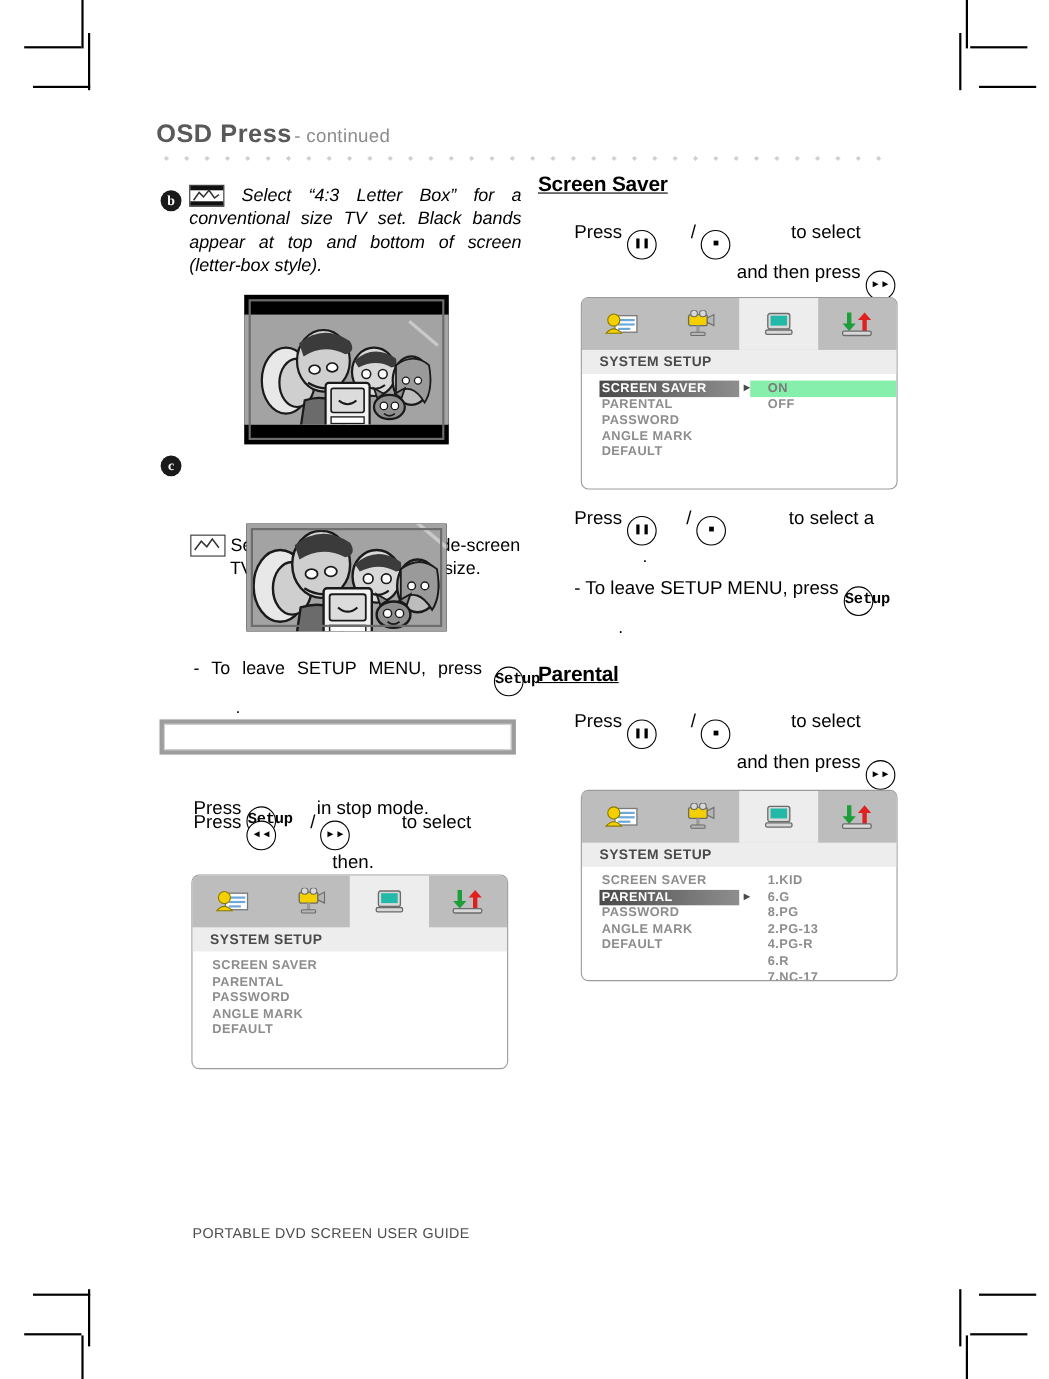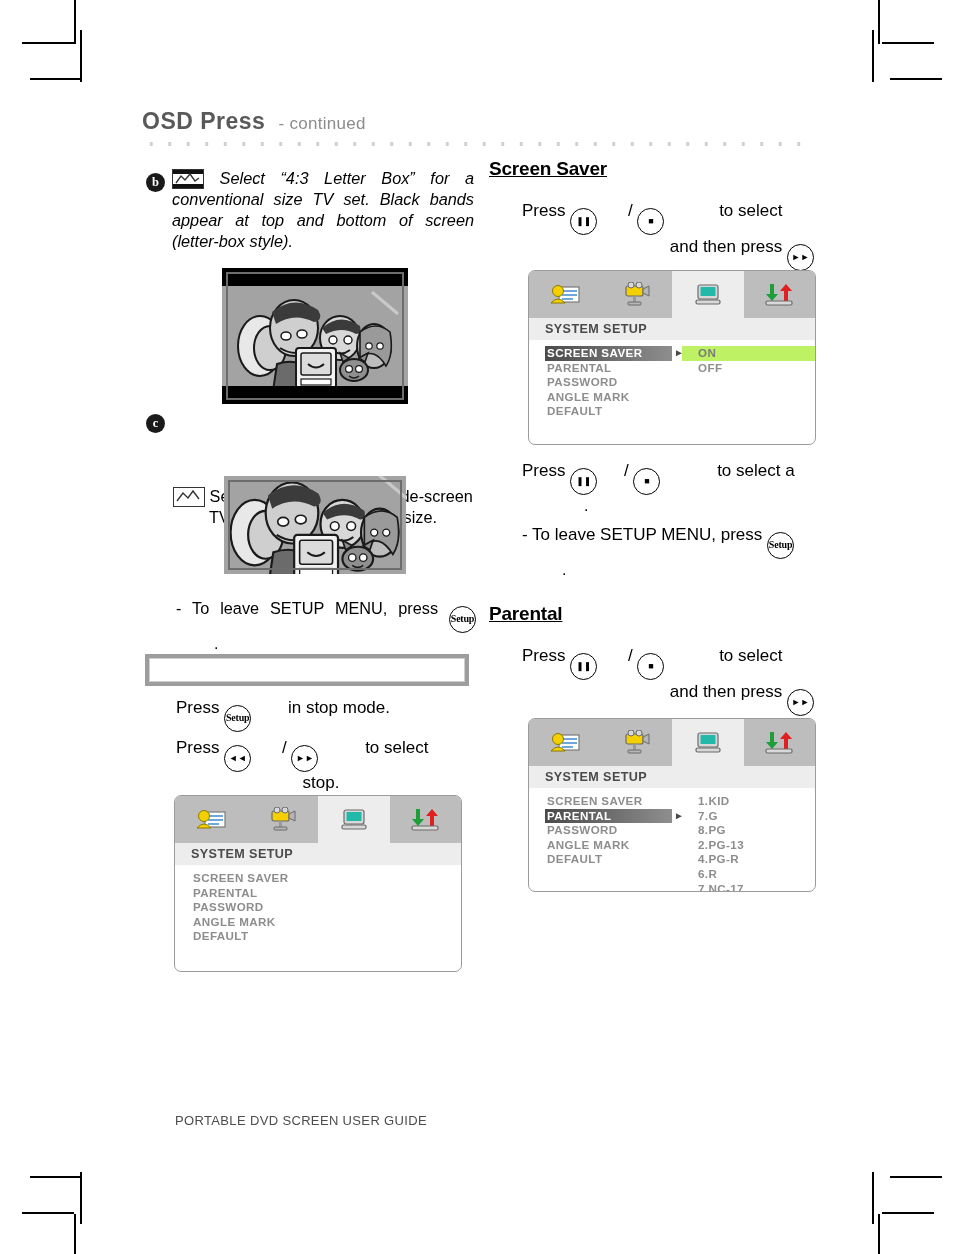--- a/index.html
+++ b/index.html
@@ -8,21 +8,21 @@
 
   
   .crop{position:absolute;background:#000;}
   .ch{height:2px;width:52px;}
   .cv{width:2px;height:52px;}
 
   
   #header{position:absolute;left:142px;top:108px;width:672px;}
   #header .title{font-size:23px;font-weight:bold;color:#595959;letter-spacing:.5px;
                  display:inline-block;}
-  #header .sub{font-size:17px;color:#8c8c8c;display:inline-block;margin-left:13px;
+  #header .sub{font-size:17px;color:#8c8c8c;display:inline-block;margin-left:2px;
                letter-spacing:.3px;}
   #dotrule{position:absolute;left:142px;top:140px;width:663px;height:8px;
            background-image:radial-gradient(circle,#cfcfcf 1.8px,rgba(0,0,0,0) 2px);
            background-size:18.5px 8px;background-repeat:repeat-x;}
 
   
   .col{position:absolute;}
   .para{font-size:16.3px;line-height:21px;text-align:justify;}
   .bullet{position:absolute;width:19px;height:19px;border-radius:50%;
           background:#1a1a1a;color:#fff;font-size:12.5px;font-weight:bold;
@@ -33,22 +33,22 @@
        vertical-align:-5px;position:relative;background:#fff;box-sizing:border-box;}
   .fmt .band{position:absolute;left:0;right:0;height:4px;background:#111;}
   .fmt .band.t{top:0;} .fmt .band.b{bottom:0;}
   .fmt svg{position:absolute;left:0;top:0;}
 
   
   .btn{display:inline-block;width:25px;height:25px;border-radius:50%;
        border:1.6px solid #000;background:#fff;vertical-align:-8px;
        text-align:center;line-height:23px;font-size:10px;position:relative;}
   .btn.filled{background:#000;border-color:#000;color:#fff;}
-  .btn .lbl{font-size:10px;font-weight:bold;letter-spacing:-.2px;
-            font-family:Liberation Serif, serif;}
+  .btn .lbl{font-size:14px;font-weight:bold;letter-spacing:-.2px;
+            font-family:Liberation Mono, monospace;}
   .btn .lbl2{font-size:6.6px;font-weight:bold;line-height:7.2px;display:block;
              margin-top:5px;}
   .btn .gly{font-size:9px;line-height:23px;}
 
   
   .photo{position:absolute;background:#000;overflow:hidden;}
   .photo .inner{position:absolute;left:0;right:0;overflow:hidden;background:#9a9a9a;}
   .photo.letter .inner{top:13%;bottom:13%;}
   .photo.full .inner{top:0;bottom:0;}
   .photo .frm{position:absolute;inset:4px;border:2px solid #6d6d6d;pointer-events:none;}
@@ -69,21 +69,21 @@
                 padding:4px 0 4px 16px;letter-spacing:.4px;}
   .osd .body{display:flex;padding:6px 0 0 0;min-height:76px;}
   .osd .left{width:50%;padding-left:16px;box-sizing:border-box;}
   .osd .right{width:50%;padding-left:10px;box-sizing:border-box;position:relative;}
   .osd .it{font-size:11.6px;font-weight:bold;color:#8d8d8d;letter-spacing:.4px;
            line-height:14.6px;height:14.6px;padding-left:2px;position:relative;}
   .osd .it.sel{color:#fff;background:linear-gradient(to right,#4a4a4a,#8e8e8e);
                padding-left:2px;}
   .osd .opt{font-size:11.6px;font-weight:bold;color:#8d8d8d;letter-spacing:.4px;
             line-height:14.6px;height:14.6px;padding-left:16px;}
-  .osd .opt.sel{background:#bef264;color:#7a7a7a;}
+  .osd .opt.sel{background:#86efac;color:#7a7a7a;}
   .osd .caret{position:absolute;left:2px;font-size:10px;color:#4a4a4a;line-height:14.6px;}
 
   .footer{position:absolute;left:175px;top:1113px;font-size:13px;color:#4d4d4d;
           letter-spacing:.35px;font-family:"Liberation Sans",sans-serif;}
   .hd2{font-size:19px;font-weight:bold;text-decoration:underline;letter-spacing:-.2px;}
   .dot{font-size:16px;}
 </style>
 </head>
 <body>
 
@@ -209,33 +209,33 @@
 </div>
 
 <div class="para" style="position:absolute;left:176px;top:598px;width:300px;">
   <span>- To leave SETUP MENU, press</span>
   <span class="btn"><span class="lbl">Setup</span></span>
   <span style="margin-left:38px;" class="dot">.</span>
 </div>
 
 <div id="notebox"></div>
 
-<div class="para" style="position:absolute;left:176px;top:697px;width:300px;font-size:17px;">
+<div class="para" style="position:absolute;left:176px;top:724px;width:300px;font-size:17px;">
   <span>Press</span>
   <span class="btn"><span class="lbl">Setup</span></span>
   <span style="margin-left:32px;">in stop mode.</span>
 </div>
 
 <div class="para" style="position:absolute;left:176px;top:737px;width:300px;font-size:17px;">
   <span>Press</span>
   <span class="btn"><span class="gly">◄◄</span></span>
   <span style="margin-left:26px;">/</span>
   <span class="btn"><span class="gly">►►</span></span>
   <span style="margin-left:42px;">to select</span>
-  <div style="text-align:center;margin-left:-10px;">stop.</div>
+  <div style="text-align:center;margin-left:-10px;">then.</div>
 </div>
 
 <div class="osd" style="left:174px;top:795px;width:286px;height:175px;">
   <div class="tabs">
     <div class="tab">
       <svg width="34" height="26" viewBox="0 0 34 26">
         <rect x="11" y="5" width="20" height="15" fill="#fff" stroke="#7a7a7a" stroke-width="1.2"></rect>
         <rect x="14" y="8" width="15" height="2" fill="#6ea8d8"></rect>
           <rect x="14" y="12" width="15" height="2" fill="#6ea8d8"></rect>
           <rect x="14" y="16" width="11" height="2" fill="#6ea8d8"></rect>
@@ -422,21 +422,21 @@
     <div class="left">
       <div class="it">SCREEN SAVER</div>
       <div class="it sel">PARENTAL</div>
       <div class="it">PASSWORD</div>
       <div class="it">ANGLE MARK</div>
       <div class="it">DEFAULT</div>
     </div>
     <div class="right">
       <span class="caret" style="top:14.6px;">►</span>
       <div class="opt">1.KID</div>
-      <div class="opt">7.G</div>
+      <div class="opt">6.G</div>
       <div class="opt">8.PG</div>
       <div class="opt">2.PG-13</div>
       <div class="opt">4.PG-R</div>
       <div class="opt">6.R</div>
       <div class="opt">7.NC-17</div>
 
     </div>
   </div>
 </div>
 

